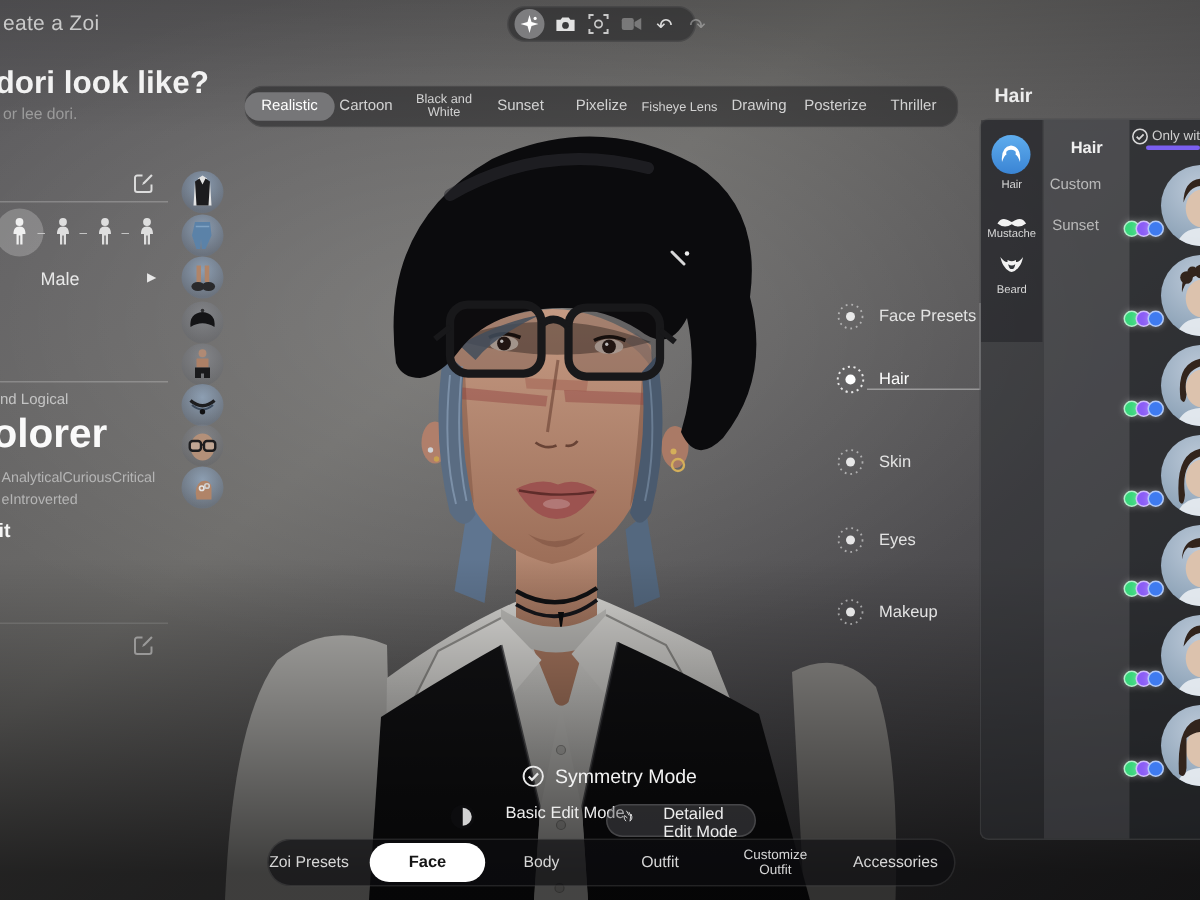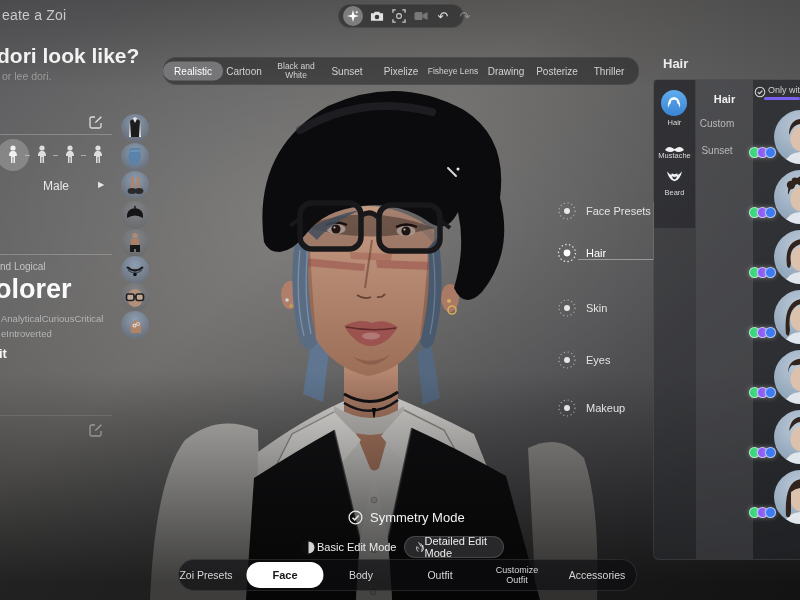--- a/index.html
+++ b/index.html
@@ -35,21 +35,21 @@
   .ftab.two{white-space:normal;width:58px;font-size:8.5px;line-height:1.1;}
   .ftab.small{font-size:8.5px;}
   .ftab.sel{background:#767678;color:#fff;border-radius:10px;padding:4px 11px;font-size:10px;}
 
   
   .divider{height:1px;background:rgba(255,255,255,.22);width:112px;left:0;}
   .editbtn{width:16px;height:16px;}
   .age-sel{left:-3px;top:139px;width:32px;height:32px;border-radius:50%;background:rgba(255,255,255,.22);}
   .person{position:absolute;top:145px;}
   .agedash{position:absolute;top:150px;font-size:9px;color:#cfcfcf;}
-  .male-label{left:27px;top:179px;font-size:12px;color:#e8e8e8;margin-left:16px;}
+  .male-label{left:27px;top:179px;font-size:12px;color:#e8e8e8;}
   .male-arrow{left:98px;top:180px;font-size:8px;color:#e8e8e8;}
   .ptrait{left:0;top:261px;font-size:10px;color:#c4c4c4;white-space:nowrap;}
   .headline{left:-5px;top:274px;font-size:27px;font-weight:bold;color:#fafafa;white-space:nowrap;}
   .tagrow{display:flex;font-size:9.5px;color:#b5b5b5;white-space:nowrap;}
   .editfrag{left:-1px;top:346px;font-size:13px;font-weight:bold;color:#f5f5f5;}
 
   
   .itm{position:absolute;left:121px;width:28px;height:28px;border-radius:50%;overflow:hidden;
        background:radial-gradient(circle at 50% 32%, rgba(158,188,222,.6), rgba(92,122,162,.28) 75%);}
   .itm.gray{background:radial-gradient(circle at 50% 32%, rgba(150,155,165,.45), rgba(90,95,105,.28) 75%);}
@@ -76,21 +76,21 @@
   .hthumb{position:absolute;left:774px;width:54px;height:54px;border-radius:50%;overflow:hidden;
        background:radial-gradient(circle at 45% 30%, #bcc9d8, #8ba1b6 80%);}
   .dots{position:absolute;left:752px;display:flex;}
   .dot{width:11px;height:11px;border-radius:50%;border:1px solid rgba(255,255,255,.6);
        box-shadow:0 0 5px rgba(255,255,255,.35);margin-left:-3px;box-sizing:border-box;}
   .dot-g{background:#38d67b;}.dot-p{background:#8b5cf6;}.dot-b{background:#3f7bf0;}
 
   
   .symrow{left:348px;top:510px;display:flex;align-items:center;gap:7px;}
   .symtext{font-size:13px;color:#f2f2f2;}
-  .modebtn{position:absolute;top:536px;height:22px;display:flex;align-items:center;gap:0;
+  .modebtn{position:absolute;top:536px;height:22px;display:flex;gap:20px;
        font-size:11px;color:#ededed;}
   .modebtn.pill{background:rgba(82,82,86,.45);border:1px solid rgba(255,255,255,.14);
        border-radius:11px;padding:0 10px;box-sizing:border-box;}
 
   
   .tabbar{left:178px;top:559px;width:459px;height:32px;border-radius:16px;
        background:rgba(14,14,16,.68);border:1px solid rgba(255,255,255,.1);box-sizing:border-box;}
   .btab{position:absolute;top:50%;transform:translate(-50%,-50%);font-size:10.5px;color:#d6d6d6;
        white-space:nowrap;text-align:center;}
   .btab.two{white-space:normal;width:62px;font-size:9px;line-height:1.15;}

